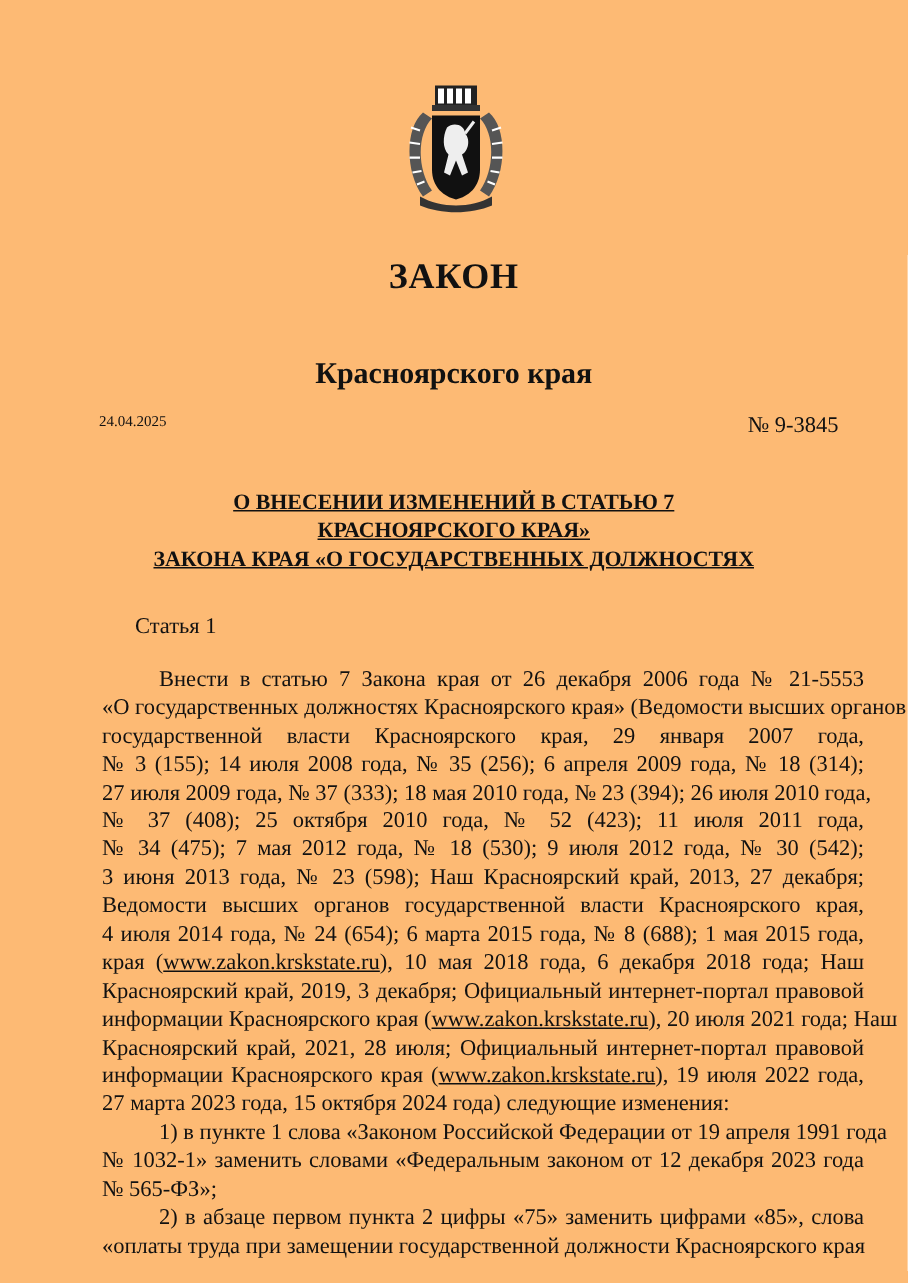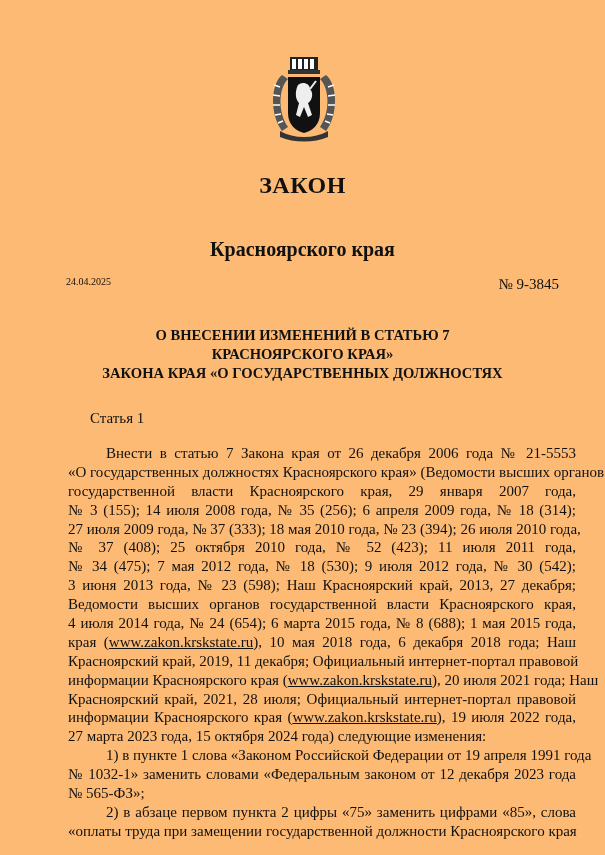--- a/index.html
+++ b/index.html
@@ -5,21 +5,21 @@
   html, body { margin: 0; padding: 0; background: #ffffff; }
   body { width: 605px; height: 855px; overflow: hidden; position: relative; font-family: "Liberation Serif", "DejaVu Serif", serif; color: #111; }
   .page { position: absolute; left: 0; top: 0; width: 605px; height: 855px; background: #fdba74; }
   .emblem { position: absolute; left: 268px; top: 55px; width: 72px; height: 88px; }
   .title { position: absolute; left: 0; width: 605px; text-align: center; font-weight: bold; }
   .t1 { top: 172px; font-size: 24px; letter-spacing: 0.5px; }
   .t2 { top: 203px; font-size: 20px; margin-top: 35px; }
   .meta-date { position: absolute; left: 66px; top: 276px; font-size: 10px; }
   .meta-num { position: absolute; right: 46px; top: 276px; font-size: 15px; }
   .heading { position: absolute; left: 0; width: 605px; top: 326px; text-align: center; font-weight: bold; font-size: 14.6px; line-height: 19px; }
-  .heading div { white-space: nowrap; }
+  .heading div { white-space: nowrap; text-decoration: underline; }
   .article-label { position: absolute; left: 90px; top: 410px; font-weight: normal; font-size: 15px; }
   .body { position: absolute; left: 68px; top: 429px; width: 508px; font-size: 15px; line-height: 18.9px; margin-top: 15px; }
   .line { display: block; text-align: justify; text-align-last: justify; white-space: nowrap; height: 18.9px; overflow: visible; }
   .line.last { text-align-last: left; }
   .line.indent { padding-left: 38px; }
   .link { text-decoration: underline; }
 </style>
 </head>
 <body>
 
@@ -69,21 +69,21 @@
       <div class="line">«О государственных должностях Красноярского края» (Ведомости высших органов</div>
       <div class="line">государственной власти Красноярского края, 29 января 2007 года,</div>
       <div class="line">№ 3 (155); 14 июля 2008 года, № 35 (256); 6 апреля 2009 года, № 18 (314);</div>
       <div class="line">27 июля 2009 года, № 37 (333); 18 мая 2010 года, № 23 (394); 26 июля 2010 года,</div>
       <div class="line">№ 37 (408); 25 октября 2010 года, № 52 (423); 11 июля 2011 года,</div>
       <div class="line">№ 34 (475); 7 мая 2012 года, № 18 (530); 9 июля 2012 года, № 30 (542);</div>
       <div class="line">3 июня 2013 года, № 23 (598); Наш Красноярский край, 2013, 27 декабря;</div>
       <div class="line">Ведомости высших органов государственной власти Красноярского края,</div>
       <div class="line">4 июля 2014 года, № 24 (654); 6 марта 2015 года, № 8 (688); 1 мая 2015 года,</div>
       <div class="line"><span>края (</span><a class="link" style="color: rgb(17, 17, 17);">www.zakon.krskstate.ru</a><span>), 10 мая 2018 года, 6 декабря 2018 года; Наш</span></div>
-      <div class="line">Красноярский край, 2019, 11 декабря; Официальный интернет-портал правовой</div>
+      <div class="line">Красноярский край, 2019, 3 декабря; Официальный интернет-портал правовой</div>
       <div class="line"><span>информации Красноярского края (</span><a class="link" style="color: rgb(17, 17, 17);">www.zakon.krskstate.ru</a><span>), 20 июля 2021 года; Наш</span></div>
       <div class="line">Красноярский край, 2021, 28 июля; Официальный интернет-портал правовой</div>
       <div class="line"><span>информации Красноярского края (</span><a class="link" style="color: rgb(17, 17, 17);">www.zakon.krskstate.ru</a><span>), 19 июля 2022 года,</span></div>
       <div class="line last">27 марта 2023 года, 15 октября 2024 года) следующие изменения:</div>
       <div class="line indent">1) в пункте 1 слова «Законом Российской Федерации от 19 апреля 1991 года</div>
       <div class="line">№ 1032-1» заменить словами «Федеральным законом от 12 декабря 2023 года</div>
       <div class="line last">№ 565-ФЗ»;</div>
       <div class="line indent">2) в абзаце первом пункта 2 цифры «75» заменить цифрами «85», слова</div>
       <div class="line">«оплаты труда при замещении государственной должности Красноярского края</div>
     </div>

